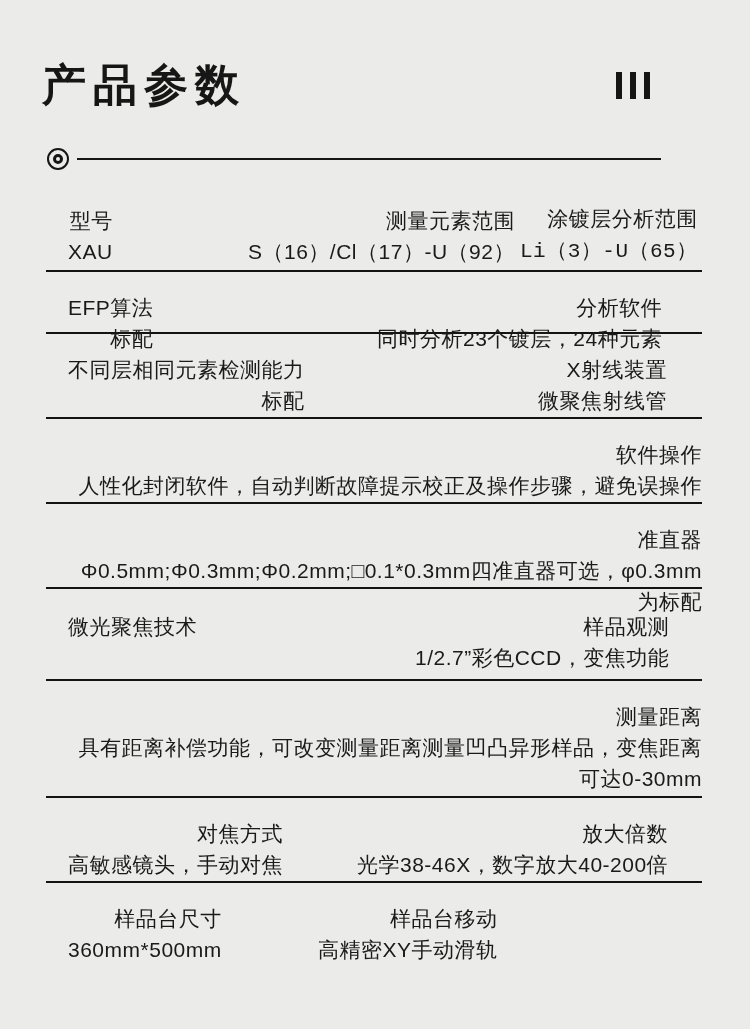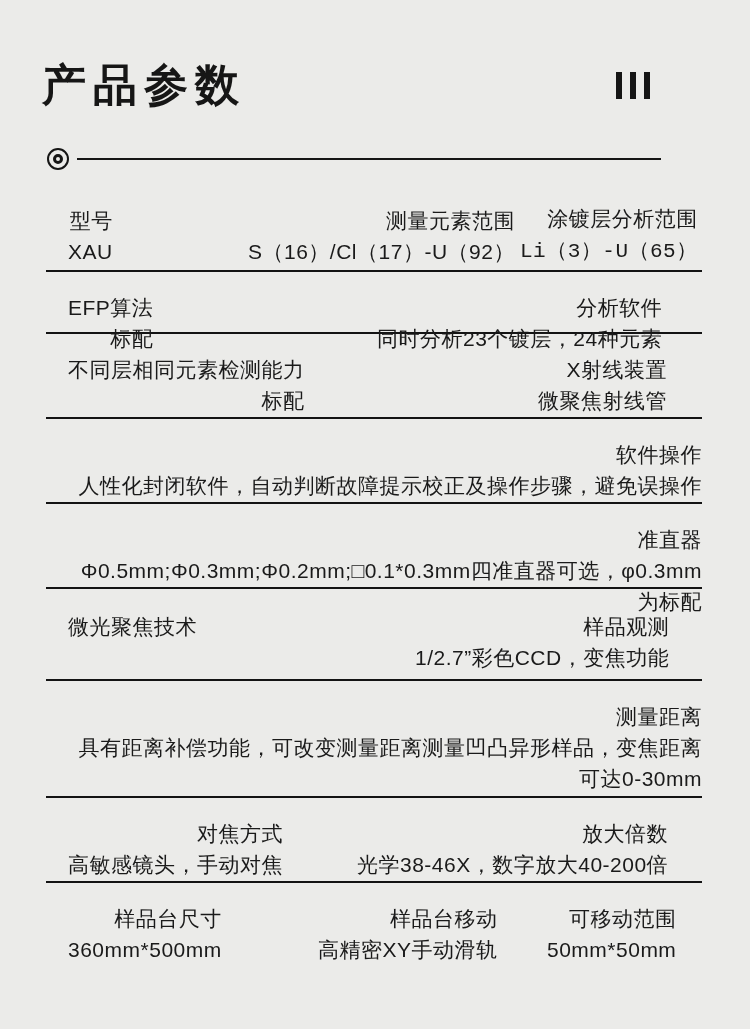--- a/index.html
+++ b/index.html
@@ -157,20 +157,16 @@
 
     <div class="spec-row last" style="height:127px;">
       <div class="cell" style="left:22px; top:20px;">
         <div>样品台尺寸</div>
         <div class="value">360mm*500mm</div>
       </div>
       <div class="cell" style="left:272px; top:20px;">
         <div>样品台移动</div>
         <div class="value">高精密XY手动滑轨</div>
       </div>
-      <div class="cell" style="left:501px; top:20px;">
-        <div>可移动范围</div>
-        <div class="value">50mm*50mm</div>
-      </div>
     </div>
 
   </div>
 </div>
 
 </body></html>

